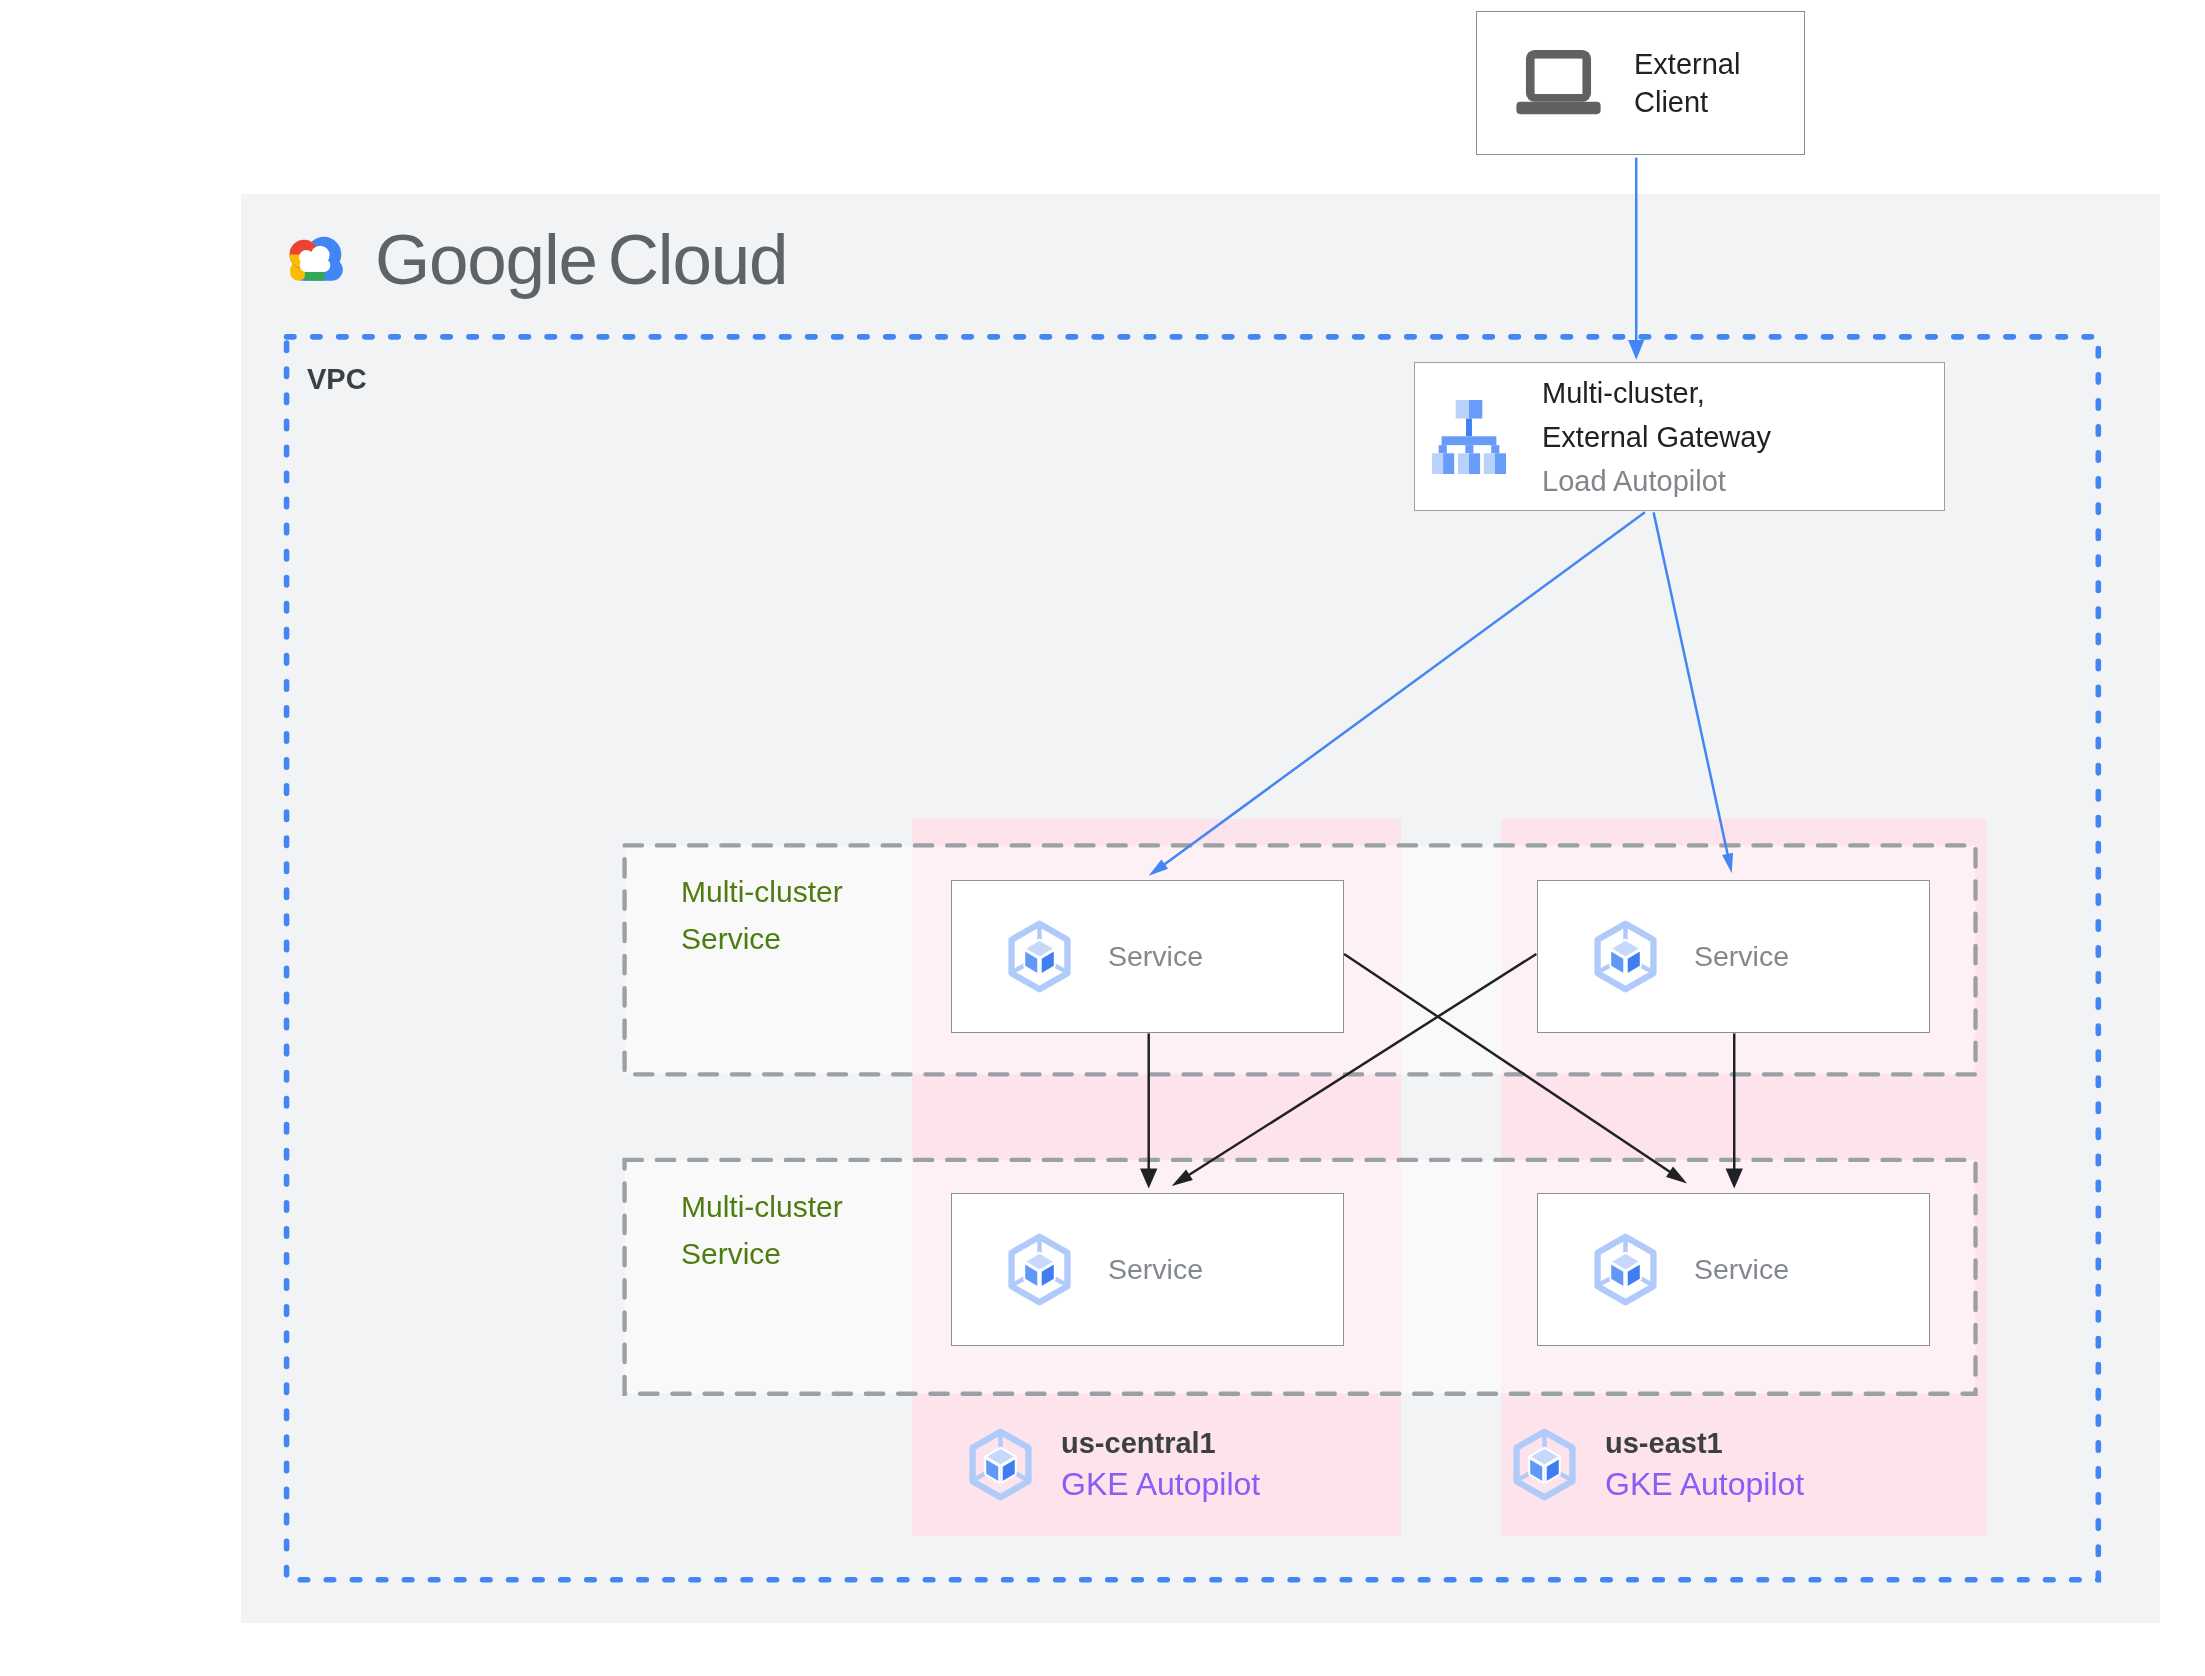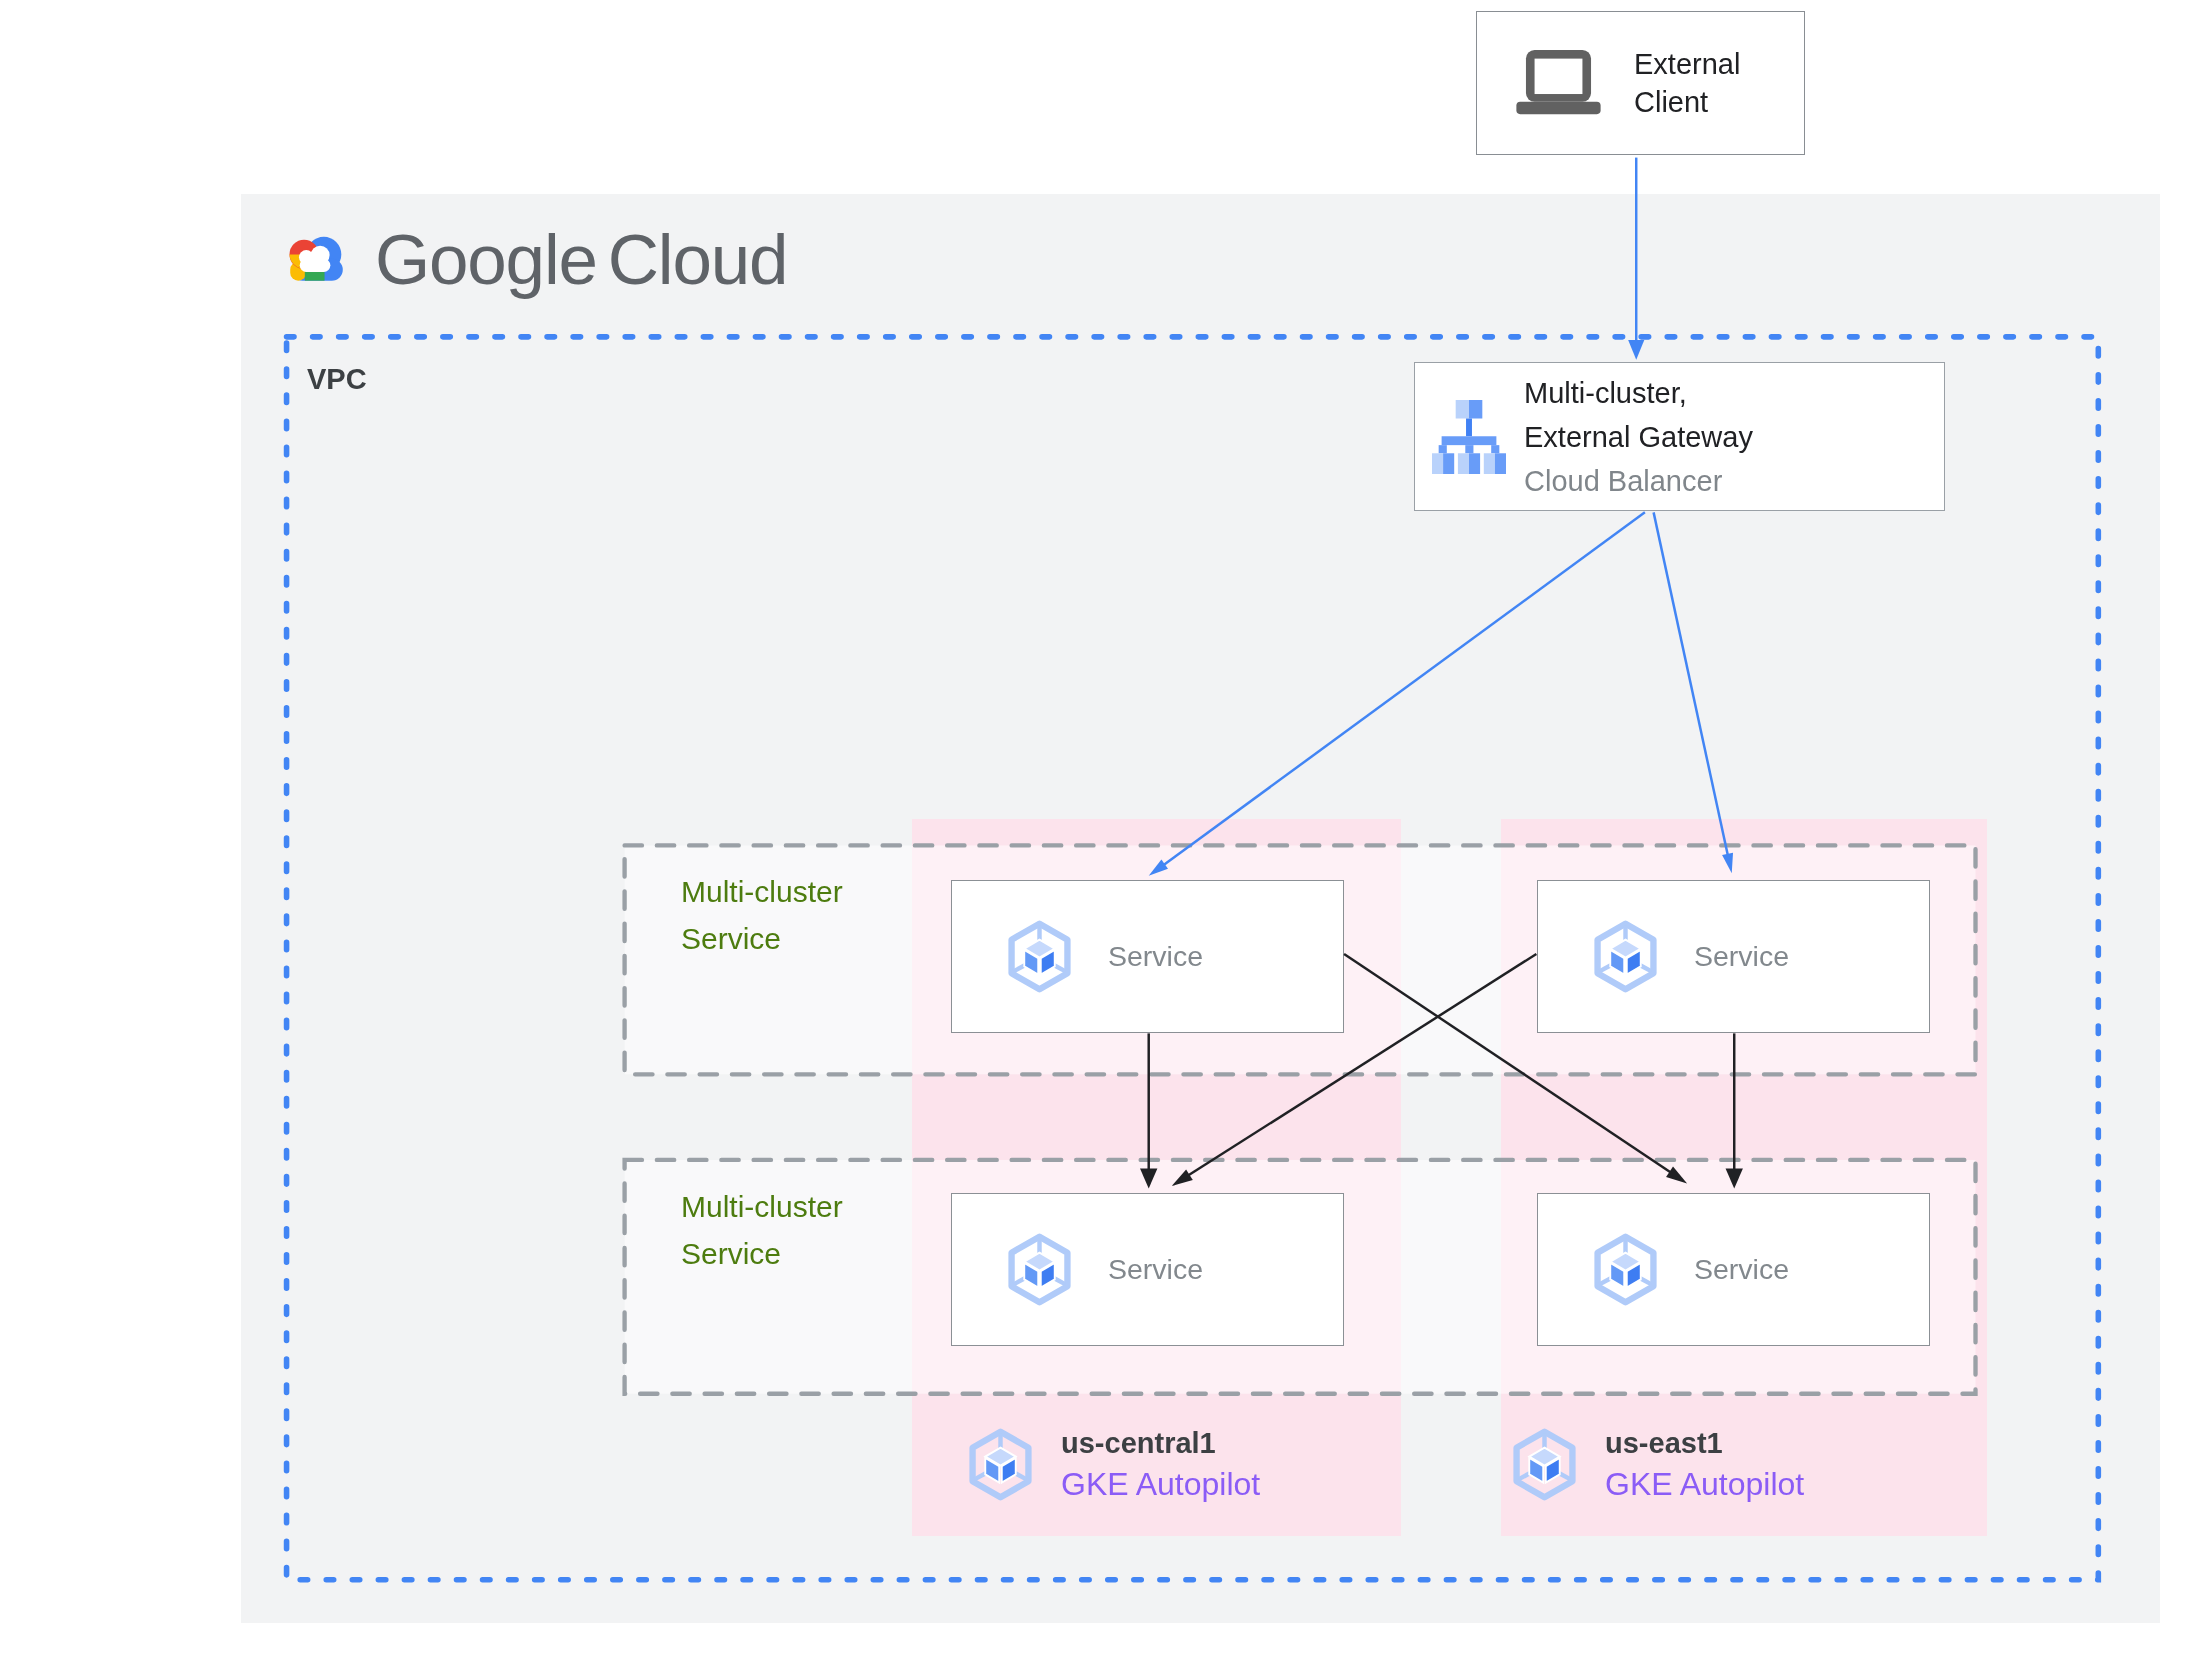--- a/index.html
+++ b/index.html
@@ -31,21 +31,21 @@
   .gcp-wordmark .brand{font-weight:500;}
   .gcp-wordmark .product{font-weight:400;margin-left:11px;}
 
   
   .vpc-label{left:307px;top:363px;font-size:29px;font-weight:bold;color:#3c4043;z-index:3;}
 
   
   .lb-box{
     left:1414px;top:362px;width:531px;height:149px;background:#ffffff;
     border:1.9px solid #9aa0a6;box-sizing:border-box;z-index:4;
-    display:flex;align-items:center;gap:17px;padding-left:16px;
+    display:flex;align-items:center;gap:35px;padding-left:16px;
   }
   .lb-box .txt{font-size:29px;line-height:44px;color:#202124;white-space:nowrap;}
   .lb-box .txt .sub{color:#80868b;}
 
   
   .group-label{font-size:30px;line-height:47px;color:#4d7c0f;z-index:3;}
   .group-label.g1{left:681px;top:868px;}
   .group-label.g2{left:681px;top:1183px;}
 
   
@@ -154,21 +154,21 @@
 
   <div class="abs vpc-label">VPC</div>
 
   <div class="abs lb-box">
     <svg width="76" height="74" viewBox="0 0 100 100">
       <use href="#lb-icon"></use>
     </svg>
     <div class="txt">
       <div>Multi-cluster,</div>
       <div>External Gateway</div>
-      <div class="sub">Cloud Balancer</div>
+      <div class="sub">Load Autopilot</div>
     </div>
   </div>
 
   <div class="abs group-label g1">
     <div>Multi-cluster</div>
     <div>Service</div>
   </div>
   <div class="abs group-label g2">
     <div>Multi-cluster</div>
     <div>Service</div>

